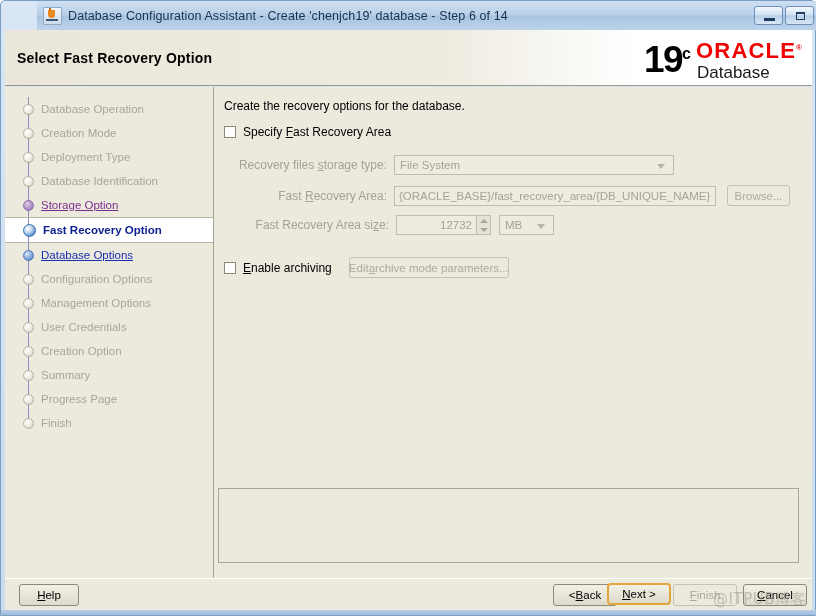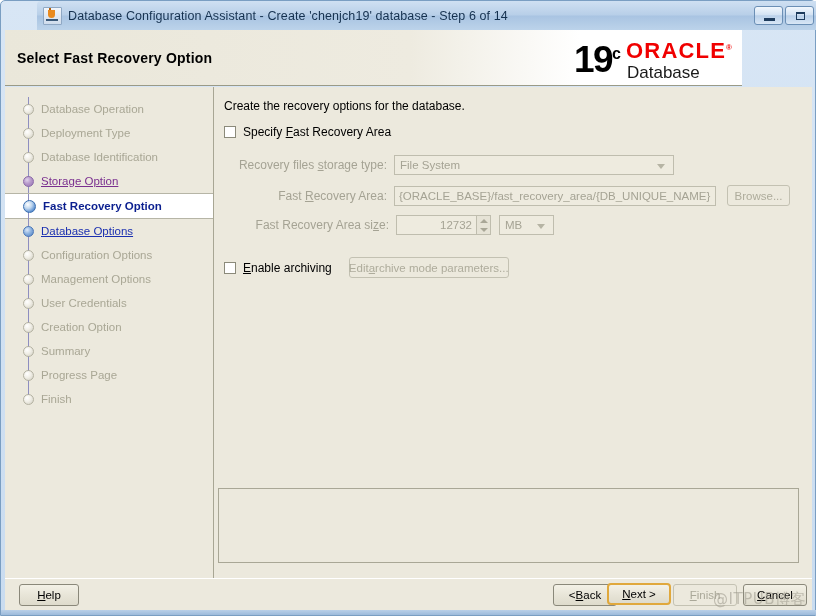--- a/index.html
+++ b/index.html
@@ -113,21 +113,21 @@
     font-weight: bold;
     line-height: 17px;
     text-align: center;
     font-family: "Liberation Sans", sans-serif;
   }
 
   
   #header {
     position: absolute;
     left: 4px; top: 29px;
-    width: 737px;
+    width: 807px;
     height: 56px;
     box-sizing: border-box;
     background: linear-gradient(90deg, #eae7da 0%, #eeebe0 55%, #ffffff 78%, #ffffff 100%);
     border-bottom: 1px solid #9a9a86;
     display: flex;
     align-items: center;
   }
   #header-title {
     margin-left: 12px;
     font-size: 14px;
@@ -503,20 +503,25 @@
   <div id="content">
 
     <div id="sidebar">
 
       <div class="step">
         <div class="connector"></div>
           <div class="bullet disabled"></div>
         <div class="label disabled">Database Operation</div>
       </div>
 
+      <div class="step">
+        <div class="connector"></div>
+          <div class="bullet disabled"></div>
+        <div class="label disabled">Creation Mode</div>
+      </div>
 
       <div class="step">
         <div class="connector"></div>
           <div class="bullet disabled"></div>
         <div class="label disabled">Deployment Type</div>
       </div>
 
       <div class="step">
         <div class="connector"></div>
           <div class="bullet disabled"></div>

